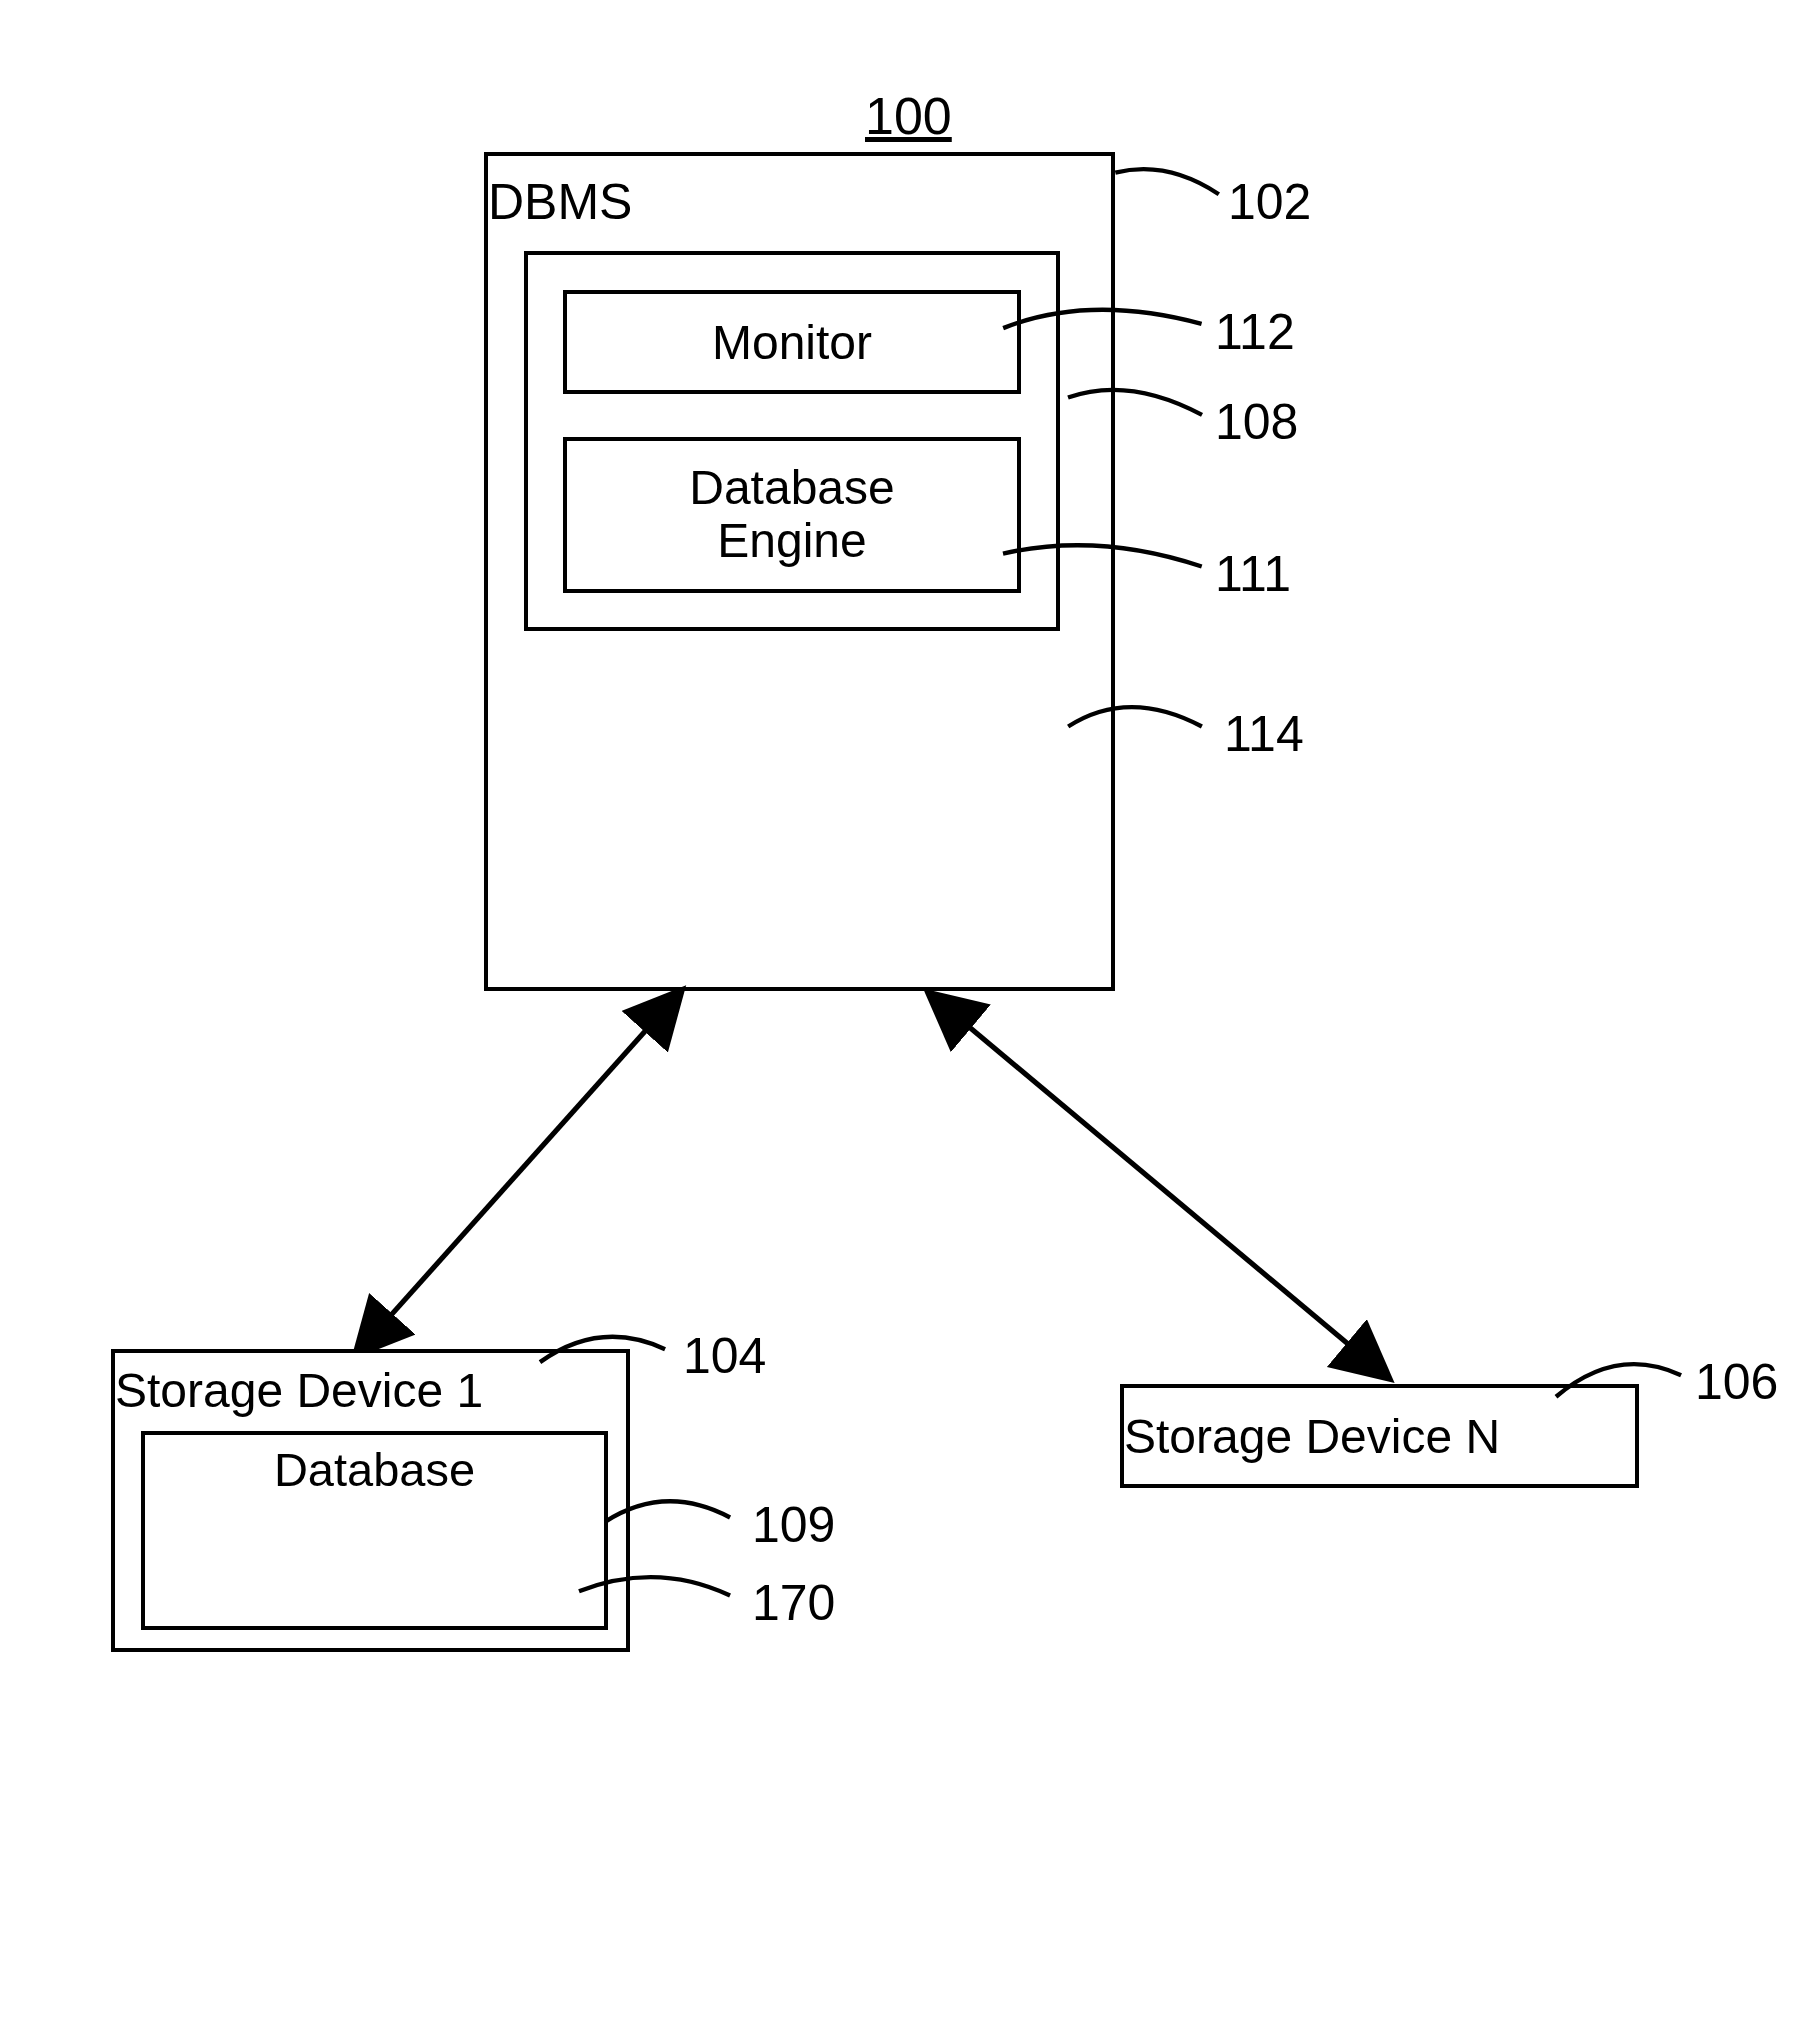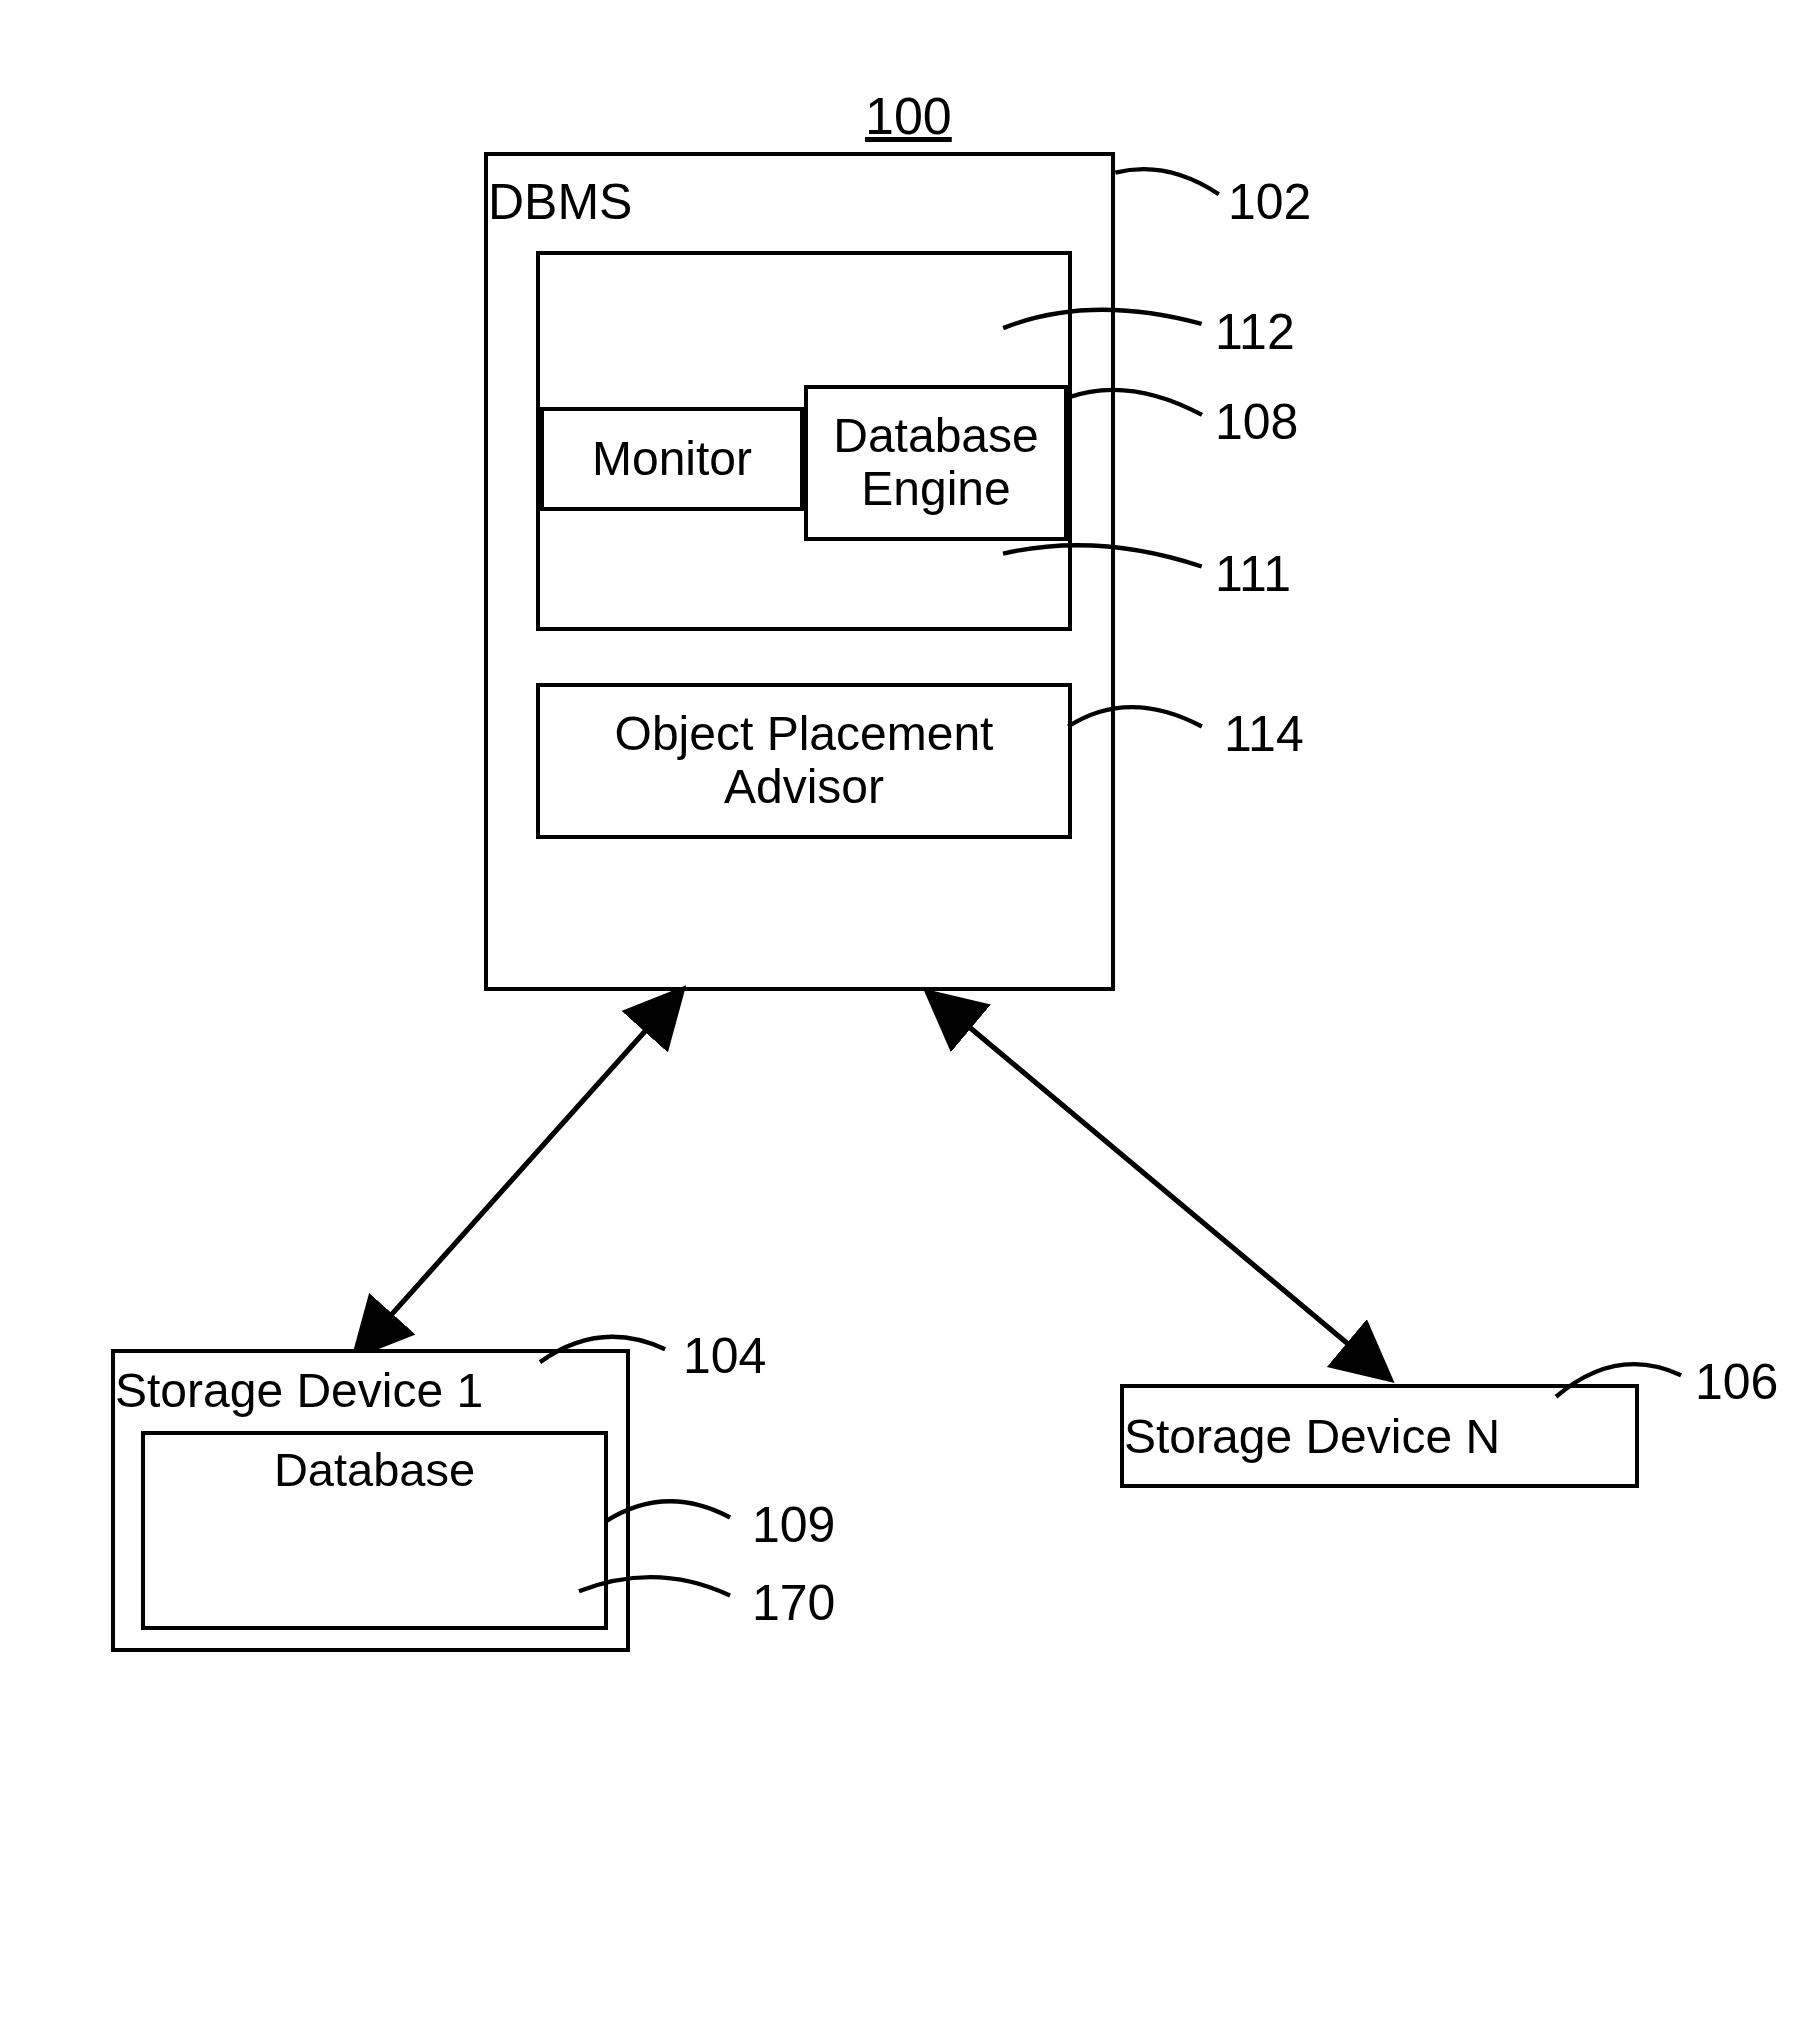--- a/index.html
+++ b/index.html
@@ -53,30 +53,28 @@
 </head>
 <body>
 
 <div class="canvas">
 
   <div class="label title-underline" style="left:865px; top:86px; font-size:52px;">100</div>
 
   <div class="box" style="left:484px; top:152px; width:631px; height:839px;">
     <div style="font-size:50px; margin-top:17.3px;">DBMS</div>
 
-    <div class="inner-box" style="position:absolute; left:48px; top:95px; width:536px; height:380px; flex-direction:row; align-items:center; justify-content:flex-start;">
+    <div class="inner-box" style="position:absolute; left:36px; top:95px; width:536px; height:380px; flex-direction:column; align-items:center; justify-content:flex-start;">
 
       <div class="inner-box" style="width:458px; height:104px; margin-top:35px; font-size:48px;">Monitor</div>
 
       <div class="inner-box" style="width:458px; height:156px; margin-top:43px; font-size:48px; white-space:pre-line; line-height:1.1;">Database
 Engine</div>
     </div>
 
-    <div class="inner-box" style="position:absolute; left:48px; top:527px; width:536px; height:156px; font-size:48px; white-space:pre-line; line-height:1.1;">Object Placement
-Advisor</div>
   </div>
 
   <svg class="connector" style="left:1115px; top:164px; width:130px; height:69px;" viewBox="0 0 150 80" width="130" height="69">
     <path d="M0 10 Q 60 -5 120 35" stroke="#000" stroke-width="5" fill="none"></path>
   </svg>
   <div class="label" style="left:1228px; top:173px;">102</div>
 
   <svg class="connector" style="left:1003px; top:285px; width:216px; height:69px;" viewBox="0 0 250 80" width="216" height="69">
     <path d="M0 50 Q 100 10 230 45" stroke="#000" stroke-width="5" fill="none"></path>
   </svg>

